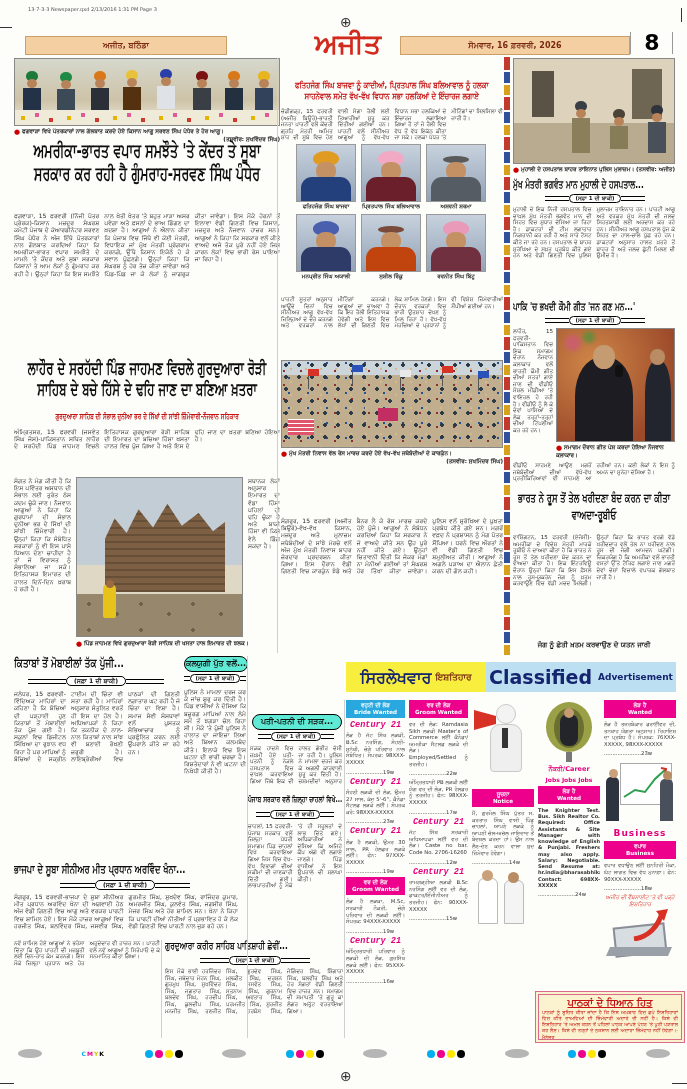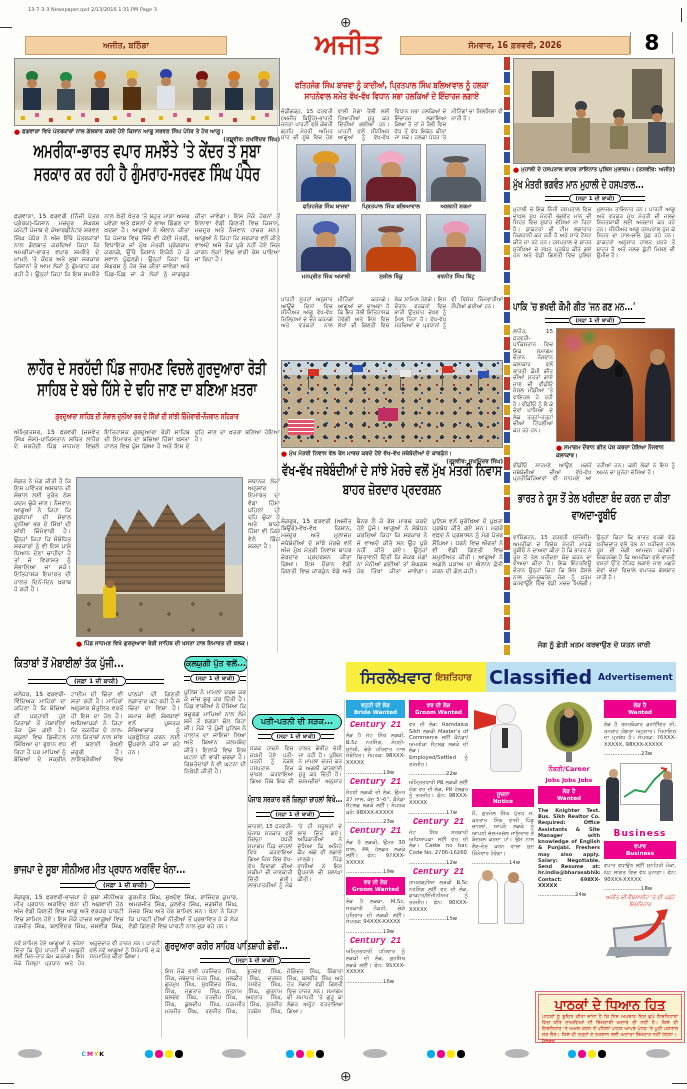--- a/index.html
+++ b/index.html
@@ -208,23 +208,20 @@
     <i class="flag" style="left:160px;top:5px;background:#d63226"></i>
     <i class="flag" style="left:196px;top:10px;background:#2b52b8"></i>
     <div class="banner" style="left:6px;bottom:12px;width:26px;height:16px"></div>
     <div class="banner" style="left:96px;bottom:26px;width:20px;height:13px;background:#c22d62"></div>
   </div>
   <div class="abs cap" style="left:281px;top:450px;width:222px">
     <span class="dot">●</span>
     <span>ਮੁੱਖ ਮੰਤਰੀ ਨਿਵਾਸ ਵੱਲ ਰੋਸ ਮਾਰਚ ਕਰਦੇ ਹੋਏ ਵੱਖ-ਵੱਖ ਜਥੇਬੰਦੀਆਂ ਦੇ ਕਾਰਕੁੰਨ।</span>
     <span class="credit">(ਤਸਵੀਰ: ਸੁਖਮਿੰਦਰ ਸਿੰਘ)</span>
   </div>
-  <div class="abs" style="left:281px;top:461px;width:222px;height:52px;overflow:hidden">
-    <div class="hl" style="width:300px;transform:scaleX(0.74);font-size:14px;line-height:1.35">ਵੱਖ-ਵੱਖ ਜਥੇਬੰਦੀਆਂ ਦੇ ਸਾਂਝੇ ਮੋਰਚੇ ਵਲੋਂ ਮੁੱਖ ਮੰਤਰੀ ਨਿਵਾਸ ਬਾਹਰ ਜ਼ੋਰਦਾਰ ਪ੍ਰਦਰਸ਼ਨ</div>
-  </div>
   <div class="abs bd c3" style="left:281px;top:517px;width:222px;height:138px">ਸੰਗਰੂਰ, 15 ਫਰਵਰੀ (ਅਜੀਤ ਬਿਊਰੋ)-ਵੱਖ-ਵੱਖ ਕਿਸਾਨ, ਮਜ਼ਦੂਰ ਅਤੇ ਮੁਲਾਜ਼ਮ ਜਥੇਬੰਦੀਆਂ ਦੇ ਸਾਂਝੇ ਮੋਰਚੇ ਵਲੋਂ ਅੱਜ ਮੁੱਖ ਮੰਤਰੀ ਨਿਵਾਸ ਬਾਹਰ ਜ਼ੋਰਦਾਰ ਪ੍ਰਦਰਸ਼ਨ ਕੀਤਾ ਗਿਆ। ਇਸ ਦੌਰਾਨ ਵੱਡੀ ਗਿਣਤੀ ਵਿਚ ਕਾਰਕੁੰਨ ਝੰਡੇ ਅਤੇ ਬੈਨਰ ਲੈ ਕੇ ਰੋਸ ਮਾਰਚ ਕਰਦੇ ਹੋਏ ਪੁੱਜੇ। ਆਗੂਆਂ ਨੇ ਸੰਬੋਧਨ ਕਰਦਿਆਂ ਕਿਹਾ ਕਿ ਸਰਕਾਰ ਨੇ ਜੋ ਵਾਅਦੇ ਕੀਤੇ ਸਨ ਉਹ ਪੂਰੇ ਨਹੀਂ ਕੀਤੇ ਗਏ। ਉਨ੍ਹਾਂ ਚਿਤਾਵਨੀ ਦਿੱਤੀ ਕਿ ਜੇਕਰ ਮੰਗਾਂ ਨਾ ਮੰਨੀਆਂ ਗਈਆਂ ਤਾਂ ਸੰਘਰਸ਼ ਹੋਰ ਤਿੱਖਾ ਕੀਤਾ ਜਾਵੇਗਾ। ਪੁਲਿਸ ਵਲੋਂ ਸੁਰੱਖਿਆ ਦੇ ਪੁਖ਼ਤਾ ਪ੍ਰਬੰਧ ਕੀਤੇ ਗਏ ਸਨ। ਮਗਰੋਂ ਵਫ਼ਦ ਨੇ ਪ੍ਰਸ਼ਾਸਨ ਨੂੰ ਮੰਗ ਪੱਤਰ ਸੌਂਪਿਆ। ਧਰਨੇ ਵਿਚ ਔਰਤਾਂ ਨੇ ਵੀ ਵੱਡੀ ਗਿਣਤੀ ਵਿਚ ਸ਼ਮੂਲੀਅਤ ਕੀਤੀ। ਆਗੂਆਂ ਨੇ ਅਗਲੇ ਪੜਾਅ ਦਾ ਐਲਾਨ ਛੇਤੀ ਕਰਨ ਦੀ ਗੱਲ ਕਹੀ।</div>
 
   <div class="abs boxhl" style="left:252px;top:714px;width:88px;height:14px;font-size:8px;line-height:14px">ਪਤੀ-ਪਤਨੀ ਦੀ ਸੜਕ...</div>
   <div class="abs tagrow" style="left:258px;top:732px;width:76px;font-size:5.5px">
       <span class="tag" style="padding:0 4px">(ਸਫ਼ਾ 1 ਦੀ ਬਾਕੀ)</span>
     </div>
   <div class="abs bd c2" style="left:250px;top:745px;width:92px;height:46px;font-size:5.5px">ਸੜਕ ਹਾਦਸੇ ਵਿਚ ਜ਼ਖ਼ਮੀ ਹੋਏ ਪਤੀ-ਪਤਨੀ ਨੂੰ ਨੇੜਲੇ ਹਸਪਤਾਲ ਵਿਚ ਦਾਖ਼ਲ ਕਰਵਾਇਆ ਗਿਆ ਜਿੱਥੇ ਇਕ ਦੀ ਹਾਲਤ ਗੰਭੀਰ ਦੱਸੀ ਜਾ ਰਹੀ ਹੈ। ਪੁਲਿਸ ਨੇ ਮਾਮਲਾ ਦਰਜ ਕਰ ਕੇ ਅਗਲੀ ਕਾਰਵਾਈ ਸ਼ੁਰੂ ਕਰ ਦਿੱਤੀ ਹੈ। ਚਸ਼ਮਦੀਦਾਂ ਅਨੁਸਾਰ ਤੇਜ਼ ਰਫ਼ਤਾਰ ਵਾਹਨ ਨੇ ਮੋਟਰਸਾਈਕਲ ਨੂੰ ਟੱਕਰ ਮਾਰੀ।</div>
   <div class="abs" style="left:248px;top:795px;width:96px;height:13px;overflow:hidden">
     <div class="hl nw" style="width:130px;transform:scaleX(0.74);font-size:8px;text-align:left">ਪੰਜਾਬ ਸਰਕਾਰ ਵਲੋਂ ਜ਼ਿਲ੍ਹਾ ਚਾਹਲਾਂ ਵਿਖੇ...</div>
   </div>
@@ -389,21 +386,21 @@
       <div class="abs" style="left:10px;top:14px;width:48px;height:26px;background:#d8dde2;border:2px solid #8a8f96;transform:rotate(-6deg)"></div>
       <div class="abs" style="left:4px;top:36px;width:62px;height:9px;background:#9aa0a8;transform:skewX(-24deg)"></div>
       <svg class="abs" style="left:28px;top:-4px" width="38" height="34" viewBox="0 0 38 34">
           <path d="M2,32 C16,30 26,20 30,6" fill="none" stroke="#d93025" stroke-width="5"></path>
           <polygon points="24,4 36,2 32,14" fill="#d93025"></polygon>
         </svg>
     </div>
   </div>
 
   <div class="abs" style="left:538px;top:994px;width:144px;height:46px;background:#fbf3cf;border:1px solid #d96a8a;box-shadow:0 0 0 2px #fbf3cf,0 0 0 3px #d96a8a;padding:2px 3px;box-sizing:border-box">
-    <div style="font-size:13px;font-weight:bold;color:#c41111;text-align:center;text-decoration:underline">ਪਾਠਕਾਂ ਦੇ ਧਿਆਨ ਹਿਤ</div>
+    <div style="font-size:10px;font-weight:bold;color:#c41111;text-align:center;text-decoration:underline">ਪਾਠਕਾਂ ਦੇ ਧਿਆਨ ਹਿਤ</div>
     <div style="font-size:4.9px;line-height:1.25;color:#c41111;text-align:justify;overflow:hidden;height:30px">ਪਾਠਕਾਂ ਨੂੰ ਸੂਚਿਤ ਕੀਤਾ ਜਾਂਦਾ ਹੈ ਕਿ ਇਸ ਅਖ਼ਬਾਰ ਵਿਚ ਛਪੇ ਇਸ਼ਤਿਹਾਰਾਂ ਵਿਚ ਕੀਤੇ ਦਾਅਵਿਆਂ ਦੀ ਜ਼ਿੰਮੇਵਾਰੀ ਅਦਾਰੇ ਦੀ ਨਹੀਂ ਹੈ। ਕਿਸੇ ਵੀ ਇਸ਼ਤਿਹਾਰ 'ਤੇ ਅਮਲ ਕਰਨ ਤੋਂ ਪਹਿਲਾਂ ਪਾਠਕ ਆਪਣੇ ਪੱਧਰ 'ਤੇ ਪੂਰੀ ਪੜਤਾਲ ਕਰ ਲੈਣ। ਕਿਸੇ ਵੀ ਤਰ੍ਹਾਂ ਦੇ ਨੁਕਸਾਨ ਲਈ ਅਦਾਰਾ ਜ਼ਿੰਮੇਵਾਰ ਨਹੀਂ ਹੋਵੇਗਾ।-ਮੈਨੇਜਰ</div>
   </div>
 
   <div class="vline" style="left:277px;top:58px;height:595px"></div>
   <div class="vline" style="left:247px;top:656px;height:382px"></div>
   <div class="vline" style="left:344px;top:700px;height:338px"></div>
   <div class="vline" style="left:161px;top:940px;height:98px"></div>
 
   <div class="strip">
     <span class="gray"></span>

